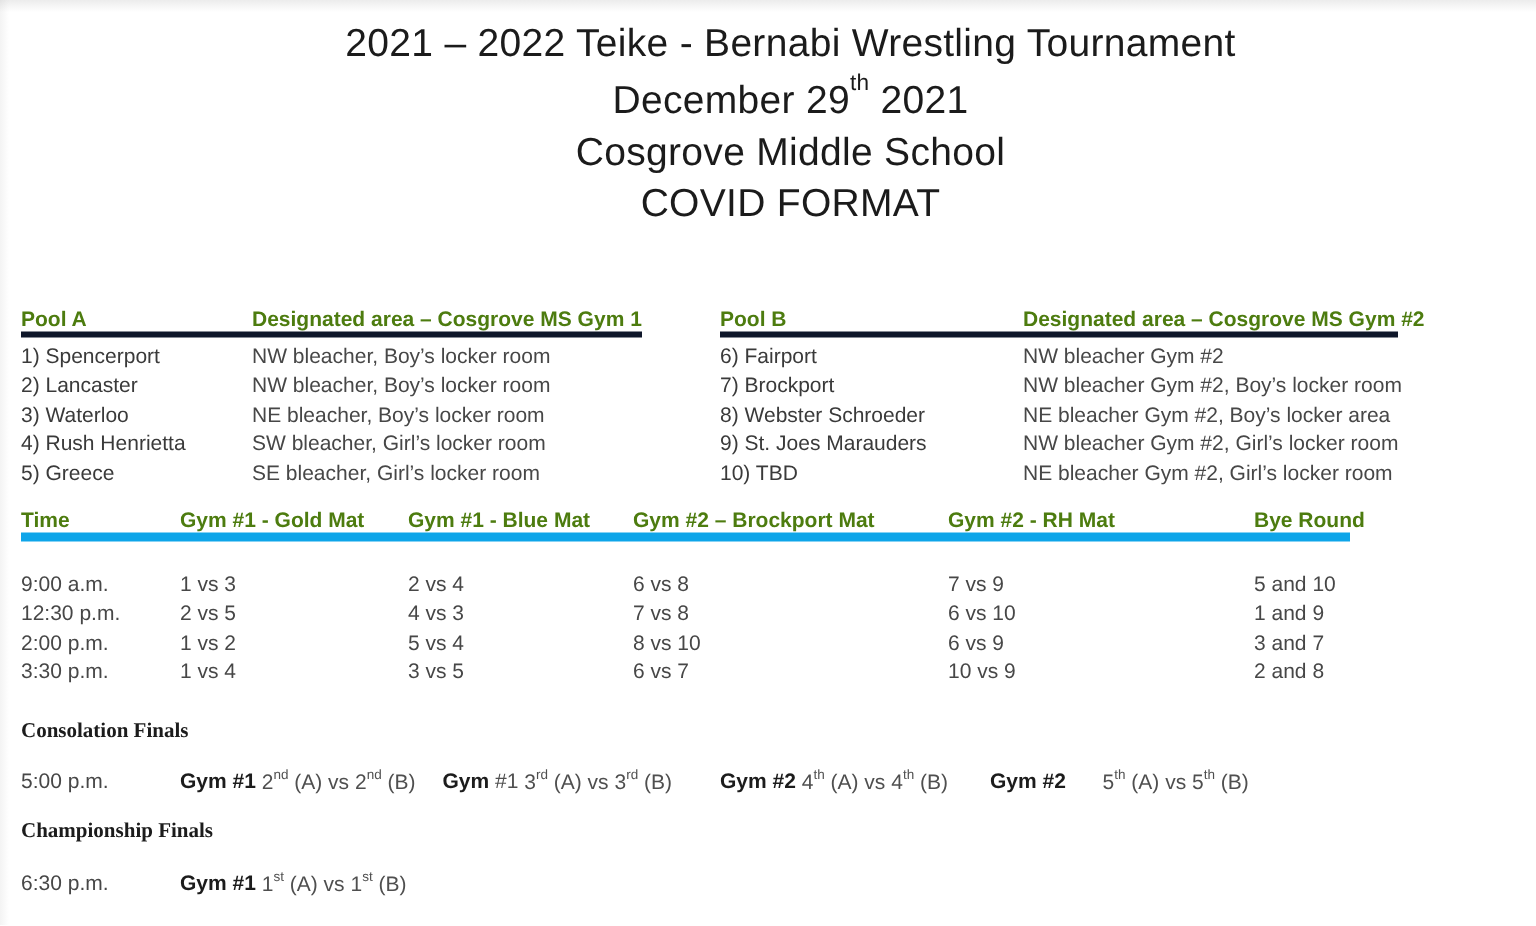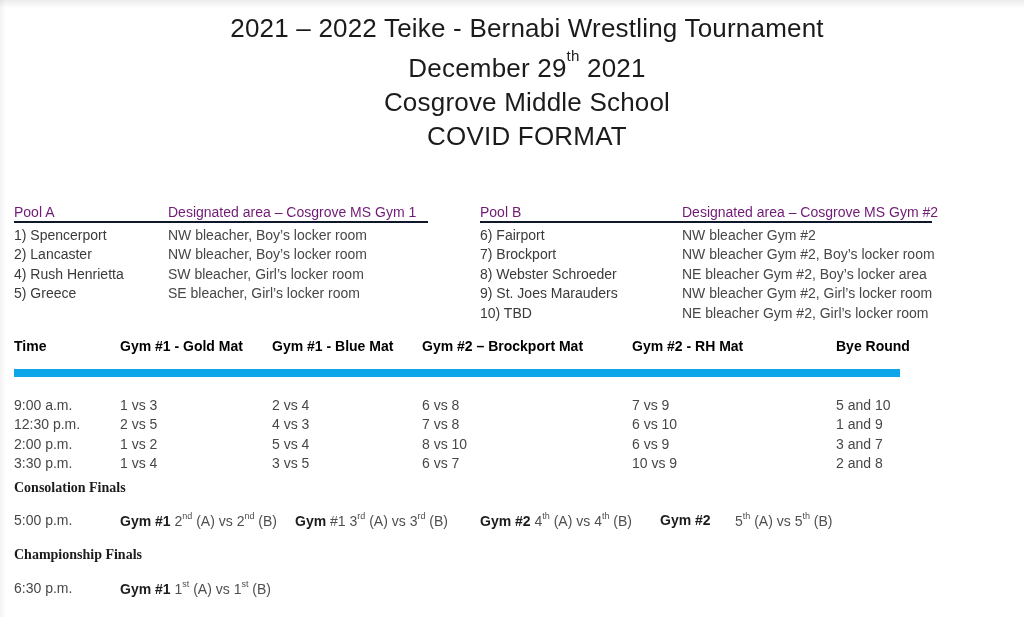--- a/index.html
+++ b/index.html
@@ -32,42 +32,42 @@
     letter-spacing:0.2px;
   }
   .title-block .tsup { font-size:0.58em; position:relative; top:-0.38em; }
 
   
   .pool { position:absolute; top:204px; font-size:14px; }
   .pool-a { left:14px; width:414px; }
   .pool-b { left:480px; width:452px; }
   .pool-header {
     display:grid;
-    font-weight:normal; color:#701a75;
+    font-weight:bold; color:#4d7c0f;
     line-height:16px;
-    border-bottom:2px solid #0f172a;
+    border-bottom:4px solid #0f172a;
     padding-bottom:1px;
     white-space:nowrap;
   }
   .pool-a .pool-header, .pool-a .pool-row { grid-template-columns:154px 1fr; }
   .pool-b .pool-header, .pool-b .pool-row { grid-template-columns:202px 1fr; }
   .pool-rows { padding-top:3px; }
   .pool-row { display:grid; line-height:19.4px; white-space:nowrap; }
   .pool-row .team { color:#3a3a3a; }
   .pool-row .area { color:#474747; }
 
   
   .schedule { position:absolute; left:14px; top:338px; width:886px; font-size:14px; }
   .sched-header {
     display:grid;
     grid-template-columns:106px 152px 150px 210px 204px 64px;
-    font-weight:bold; color:#000000;
+    font-weight:bold; color:#4d7c0f;
     line-height:16px;
-    border-bottom:8px solid #0ea5e9;
-    padding-bottom:15px;
+    border-bottom:6px solid #0ea5e9;
+    padding-bottom:1px;
     white-space:nowrap;
   }
   .sched-rows { padding-top:19px; }
   .sched-row {
     display:grid;
     grid-template-columns:106px 152px 150px 210px 204px 64px;
     line-height:19.4px;
     color:#474747;
     white-space:nowrap;
   }
@@ -109,20 +109,24 @@
     <div class="pool-rows">
       <div class="pool-row">
         <span class="team">1) Spencerport</span>
         <span class="area">NW bleacher, Boy’s locker room</span>
       </div>
       <div class="pool-row">
         <span class="team">2) Lancaster</span>
         <span class="area">NW bleacher, Boy’s locker room</span>
       </div>
       <div class="pool-row">
+        <span class="team">3) Waterloo</span>
+        <span class="area">NE bleacher, Boy’s locker room</span>
+      </div>
+      <div class="pool-row">
         <span class="team">4) Rush Henrietta</span>
         <span class="area">SW bleacher, Girl’s locker room</span>
       </div>
       <div class="pool-row">
         <span class="team">5) Greece</span>
         <span class="area">SE bleacher, Girl’s locker room</span>
       </div>
     </div>
   </section>
 

